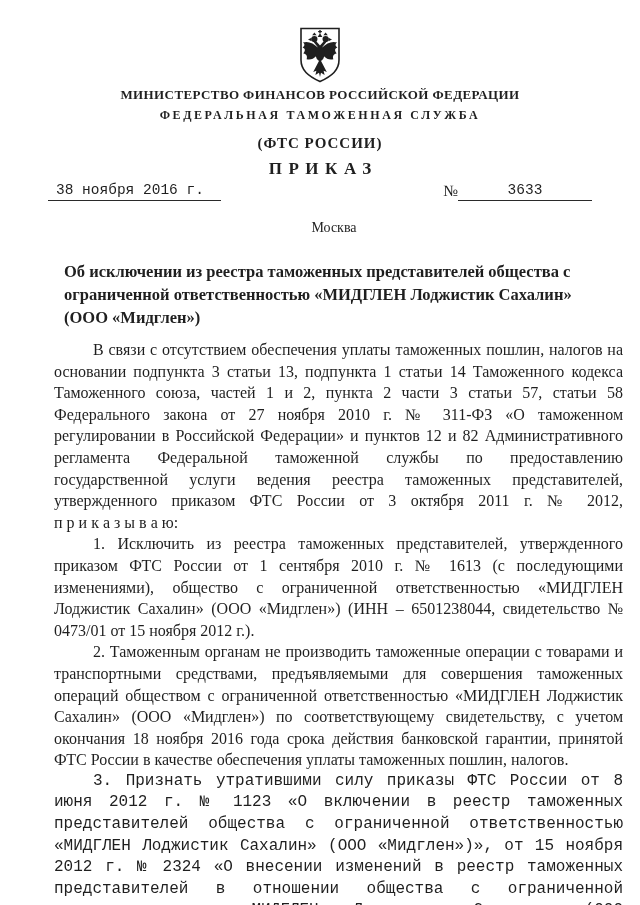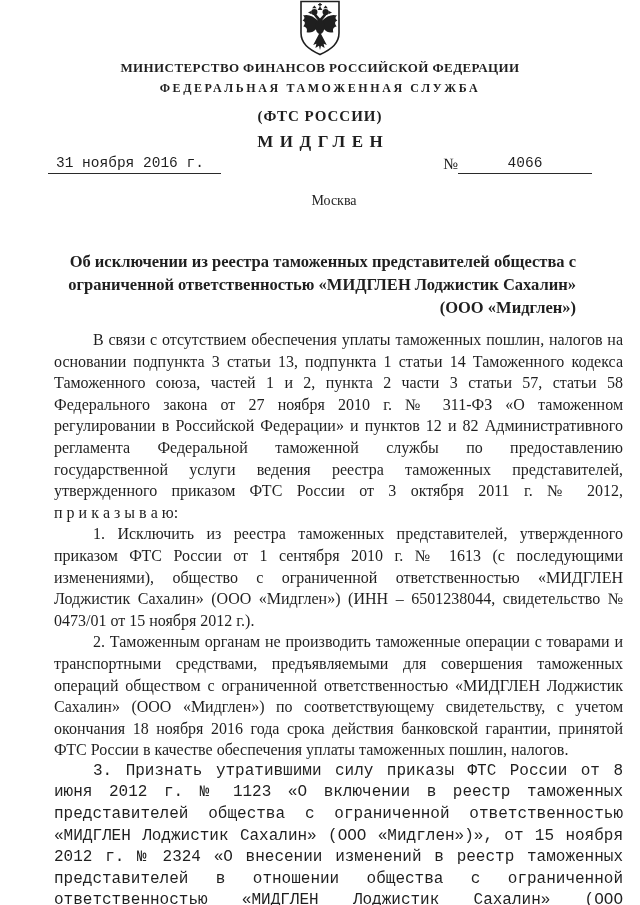--- a/index.html
+++ b/index.html
@@ -10,20 +10,21 @@
   .page {
     position: relative;
     width: 640px;
     height: 905px;
     margin: 0 auto;
     background: #ffffff;
     color: #1f1f1f;
     font-family: "Liberation Serif", serif;
     overflow: hidden;
     box-sizing: border-box;
+    padding-top: 27px;
   }
   
   .doc-header { text-align: center; }
   .emblem {
     width: 44px;
     height: 56px;
     margin: 0 auto;
     display: block;
   }
   .ministry {
@@ -94,23 +95,23 @@
   }
   .city {
     margin-top: 20px;
     font-size: 14px;
     line-height: 14px;
     
     padding-left: 28px;
   }
   
   .doc-title {
-    margin: 42px auto 0 auto;
+    margin: 25px auto 0 auto;
     max-width: 512px;
-    text-align: right;
+    text-align: left;
     font-size: 16.5px;
     font-weight: bold;
     line-height: 23px;
   }
   
   .doc-body {
     margin-top: 10px;
     padding-left: 54px;
     padding-right: 17px;
     font-size: 16px;
@@ -169,27 +170,27 @@
 
         <ellipse cx="22" cy="26.5" rx="4.6" ry="7.5"></ellipse>
 
         <path d="M22 32 L15.2 45 L18.4 43.8 L17.4 48 L21 45.8 L22 50 L23 45.8 L26.6 48 L25.6 43.8 L28.8 45 Z"></path>
       </g>
     </svg>
 
     <div class="ministry">МИНИСТЕРСТВО ФИНАНСОВ РОССИЙСКОЙ ФЕДЕРАЦИИ</div>
     <div class="service">ФЕДЕРАЛЬНАЯ ТАМОЖЕННАЯ СЛУЖБА</div>
     <div class="service-abbr">(ФТС РОССИИ)</div>
-    <div class="doc-type">МИДГЛЕН</div>
+    <div class="doc-type">ПРИКАЗ</div>
 
     <div class="date-row">
-      <span class="date-field">31 ноября 2016 г.</span>
+      <span class="date-field">38 ноября 2016 г.</span>
       <span class="number-group">
         <span class="number-sign">№</span>
-        <span class="number-field">4066</span>
+        <span class="number-field">3633</span>
       </span>
     </div>
 
     <div class="city">Москва</div>
   </div>
 
   <div class="doc-title">Об исключении из реестра таможенных представителей общества с ограниченной ответственностью «МИДГЛЕН Лоджистик Сахалин» (ООО «Мидглен»)</div>
 
   <div class="doc-body">
     <p class="preamble">В связи с отсутствием обеспечения уплаты таможенных пошлин, налогов на основании подпункта 3 статьи 13, подпункта 1 статьи 14 Таможенного кодекса Таможенного союза, частей 1 и 2, пункта 2 части 3 статьи 57, статьи 58 Федерального закона от 27 ноября 2010 г. № 311-ФЗ «О таможенном регулировании в Российской Федерации» и пунктов 12 и 82 Административного регламента Федеральной таможенной службы по предоставлению государственной услуги ведения реестра таможенных представителей, утвержденного приказом ФТС России от 3 октября 2011 г. № 2012,</p>

